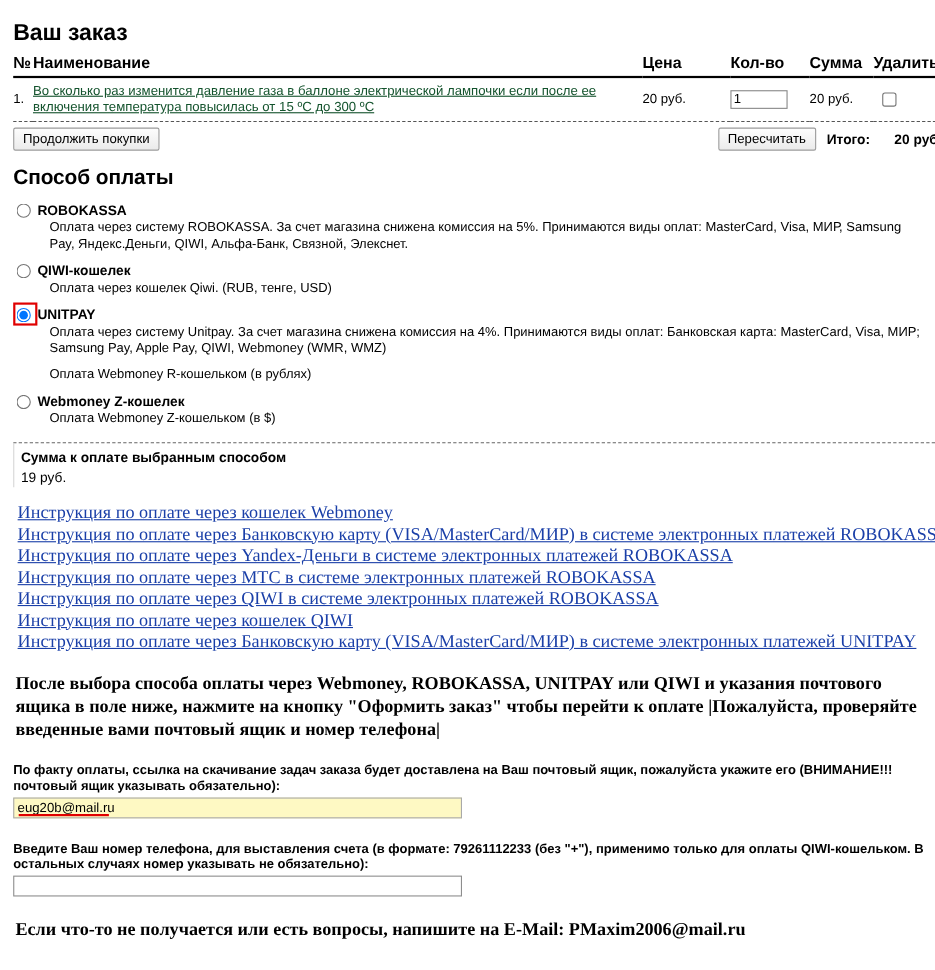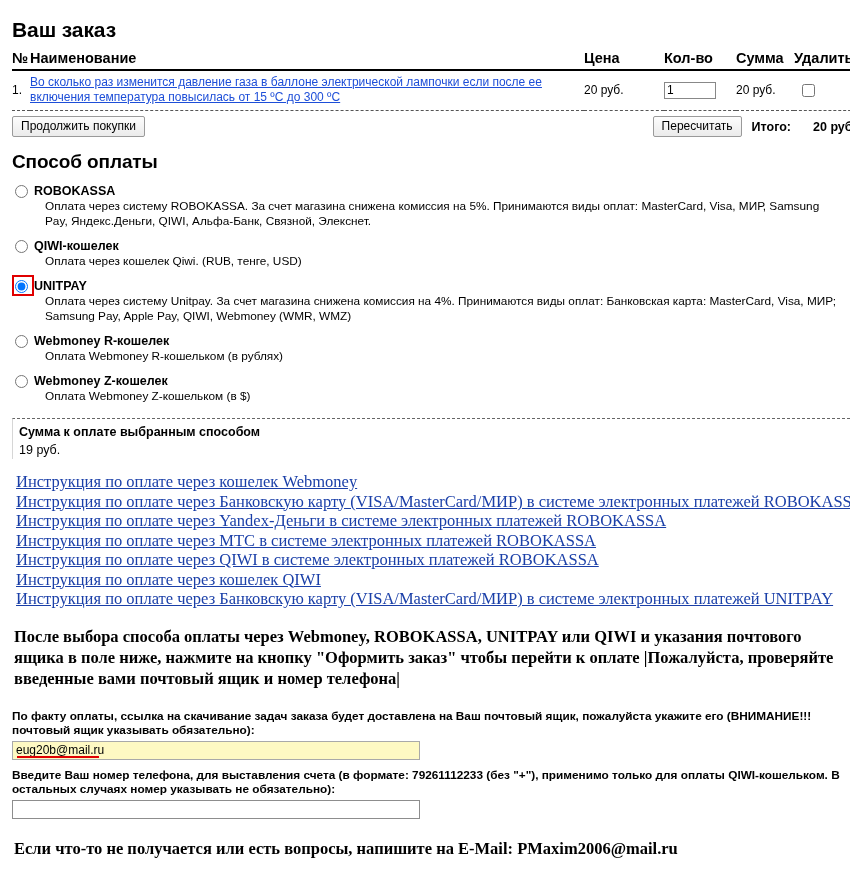--- a/index.html
+++ b/index.html
@@ -68,21 +68,21 @@
   table.cart th.c-sum   { width: 58px; }
   table.cart th.c-del   { width: 62px; }
   table.cart td {
     padding: 4px 0 5px 0;
     border-bottom: 1px dashed #555;
     vertical-align: middle;
     font-size: 12px;
   }
   td.c-num { font-size: 12px; vertical-align: bottom; padding-bottom:7px; }
   .item-link {
-    color: #1d4ed8;
+    color: #14532d;
     text-decoration: underline;
     font-size: 12px;
     line-height: 15px;
     display: block;
     padding-right: 10px;
   }
   td.c-price { font-size: 12px; }
   td.c-sum   { font-size: 12px; }
   input.qty {
     width: 52px;
@@ -217,21 +217,21 @@
   }
   .spell-underline {
     position: absolute;
     left: 5px;
     bottom: 2px;
     width: 82px;
     height: 2px;
     background: #e00000;
     pointer-events: none;
   }
-  .field-label.second { margin-top: 8px; }
+  .field-label.second { margin-top: 20px; }
 
   
   .contact {
     margin: 20px 0 0 8px;
     font-family: "Liberation Serif", serif;
     font-weight: bold;
     font-size: 16.5px;
   }
 </style>
 </head>
@@ -308,26 +308,20 @@
         <span class="radio-wrap">
           <input class="pay-radio" type="radio" name="pay" checked="" style="">
           <span class="radio-highlight"></span>
         </span>
         <span class="pay-label">UNITPAY</span>
       </div>
       <div class="pay-desc">Оплата через систему Unitpay. За счет магазина снижена комиссия на 4%. Принимаются виды оплат: Банковская карта: MasterCard, Visa, МИР; Samsung Pay, Apple Pay, QIWI, Webmoney (WMR, WMZ)</div>
     </div>
 
     <div class="pay-item">
-      <div class="pay-head">
-        <span class="radio-wrap">
-          <input class="pay-radio" type="radio" name="pay" style="">
-        </span>
-        <span class="pay-label">Webmoney R-кошелек</span>
-      </div>
       <div class="pay-desc">Оплата Webmoney R-кошельком (в рублях)</div>
     </div>
 
     <div class="pay-item">
       <div class="pay-head">
         <span class="radio-wrap">
           <input class="pay-radio" type="radio" name="pay" style="">
         </span>
         <span class="pay-label">Webmoney Z-кошелек</span>
       </div>

